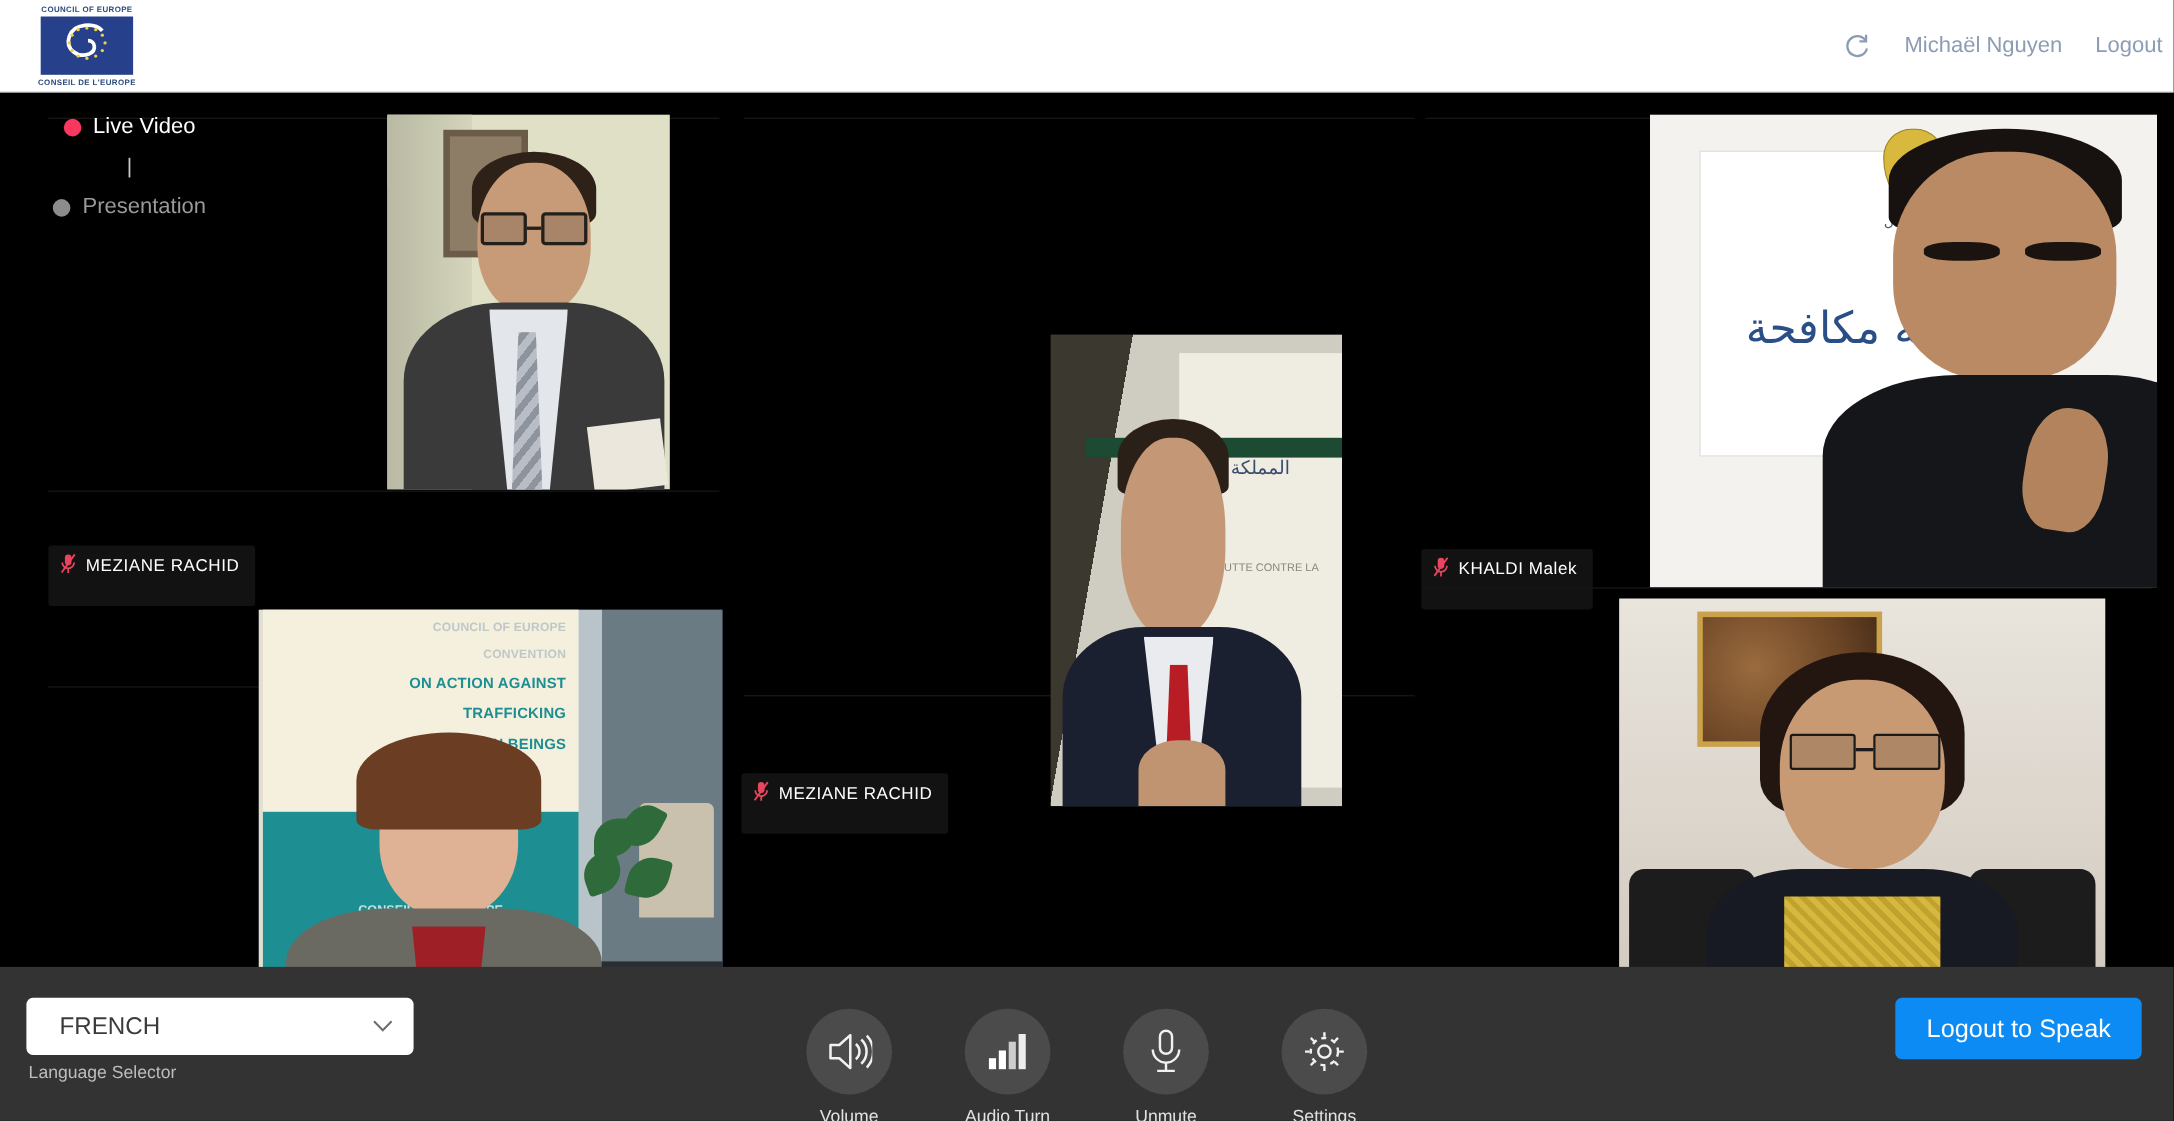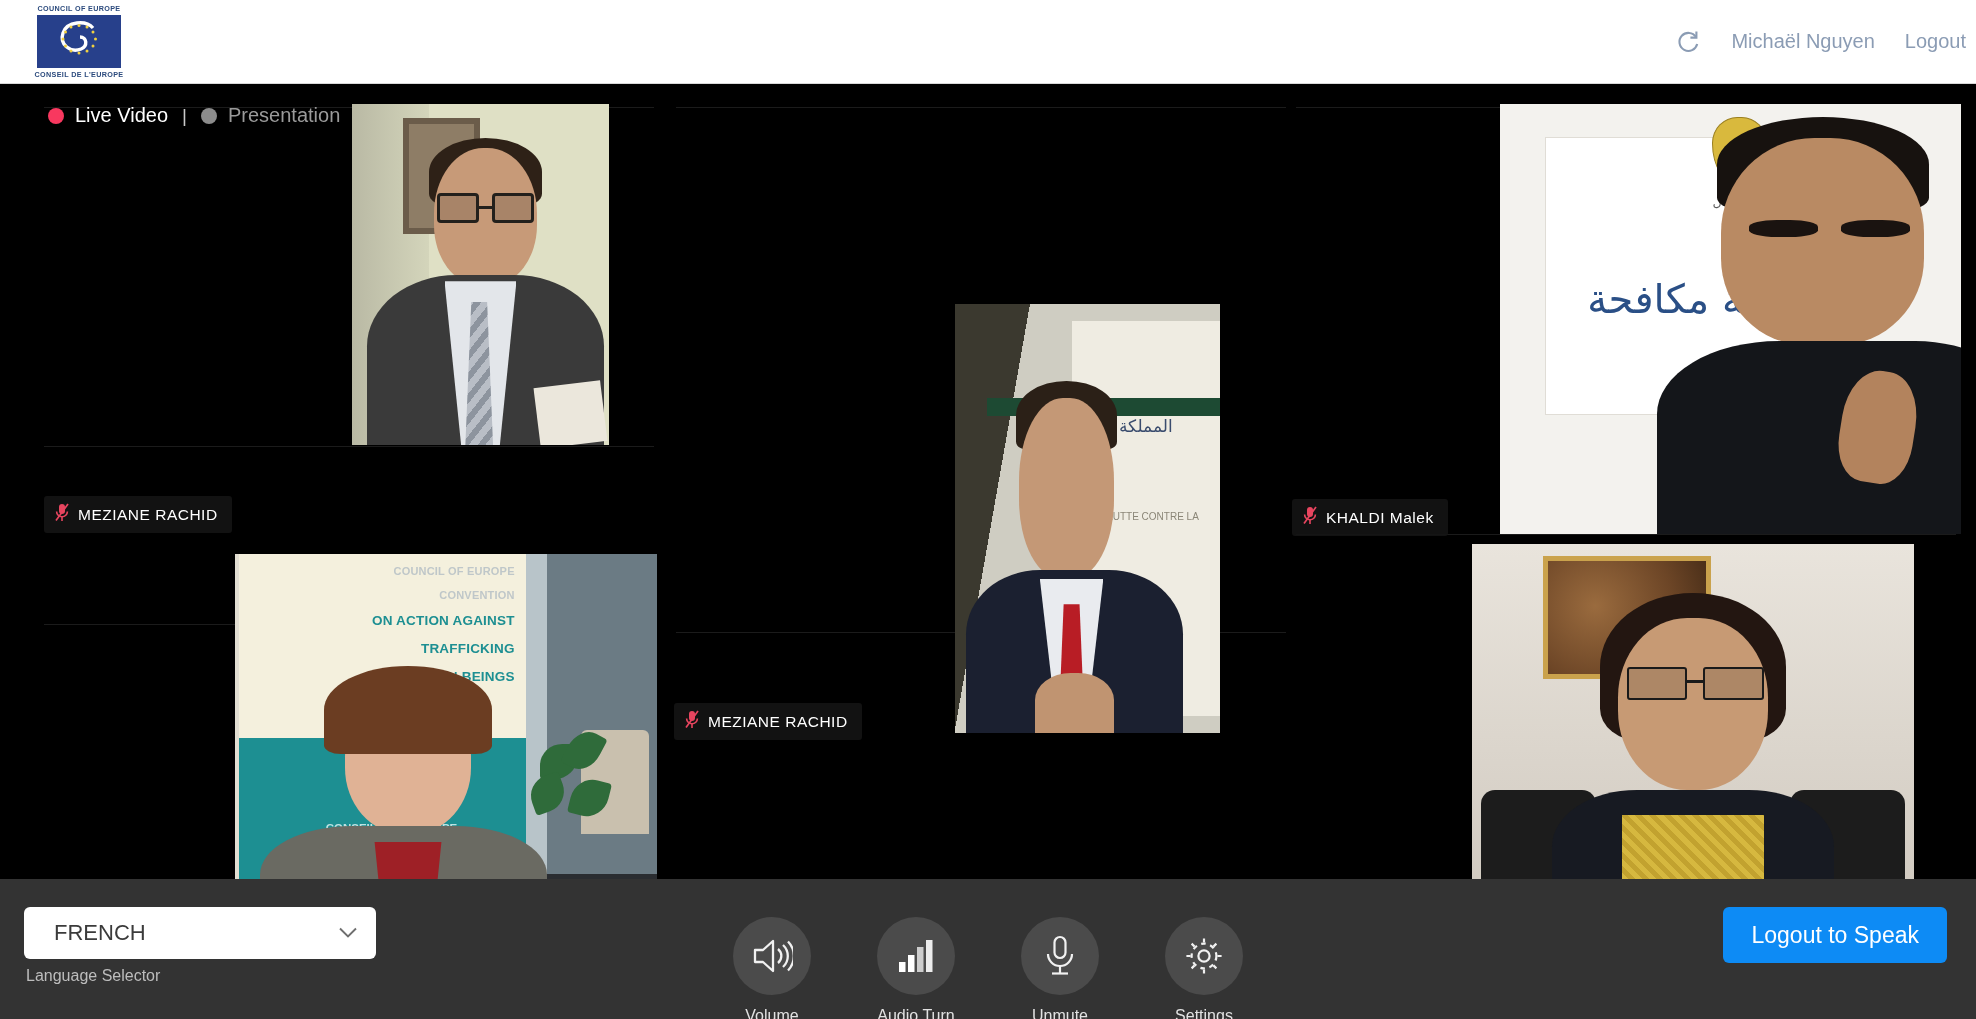--- a/index.html
+++ b/index.html
@@ -58,21 +58,21 @@
   #stage {
     position: absolute; top: 84px; left: 0;
     width: 1976px; height: 795px;
     background: #000;
   }
 
   
   #source-toggle {
     position: absolute; top: 20px; left: 48px;
     display: flex; align-items: center; gap: 14px;
-    font-size: 20px; z-index: 25;
+    font-size: 20px; z-index: 25; flex-direction: column;
   }
   .src-opt { display: flex; align-items: center; gap: 11px; cursor: pointer; }
   .src-dot { width: 16px; height: 16px; border-radius: 50%; display: block; }
   .src-dot.active { background: #f8385f; }
   .src-dot.inactive { background: #8c8c8c; }
   .src-label.active { color: #ffffff; }
   .src-label.inactive { color: #9a9a9a; }
   .src-sep { color: #c9c9c9; font-size: 19px; }
 
   
@@ -81,21 +81,21 @@
   }
 
   
   .tile { position: absolute; overflow: hidden; }
   .tile-video { position: absolute; inset: 0; overflow: hidden; }
   .name-badge {
     position: absolute;
     background: rgba(20,20,20,.88);
     color: #ffffff;
     font-size: 15.5px; letter-spacing: .5px;
-    padding: 7px 14px 7px 11px;
+    padding: 7px 14px 24px 11px;
     display: flex; align-items: center; gap: 9px;
     border-radius: 3px;
     white-space: nowrap;
     z-index: 12;
   }
   .mic-off { display: block; }
 
   
   .vid-inner { position: absolute; inset: 0; }
 

